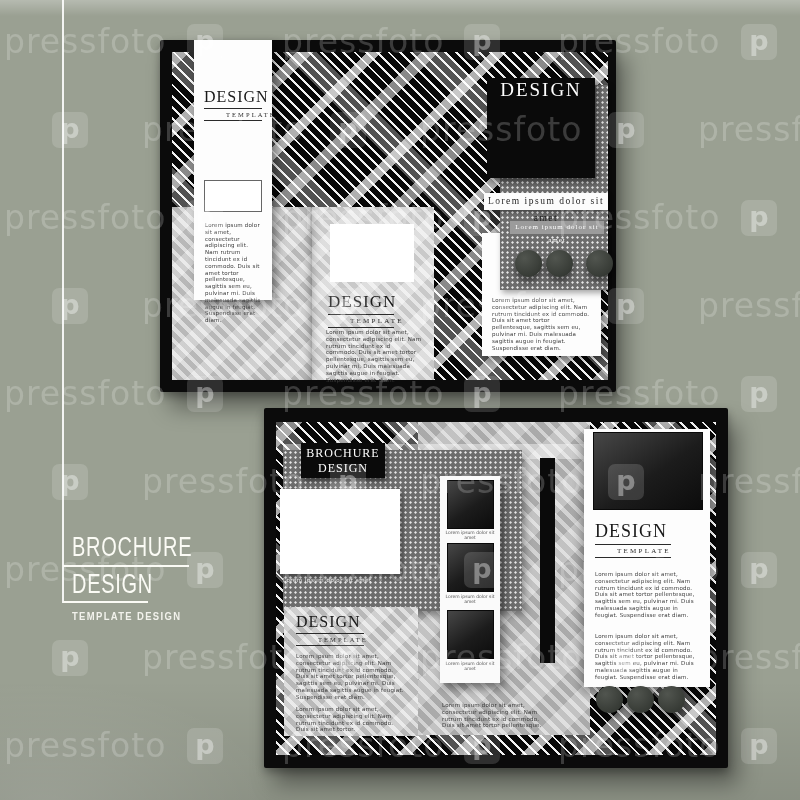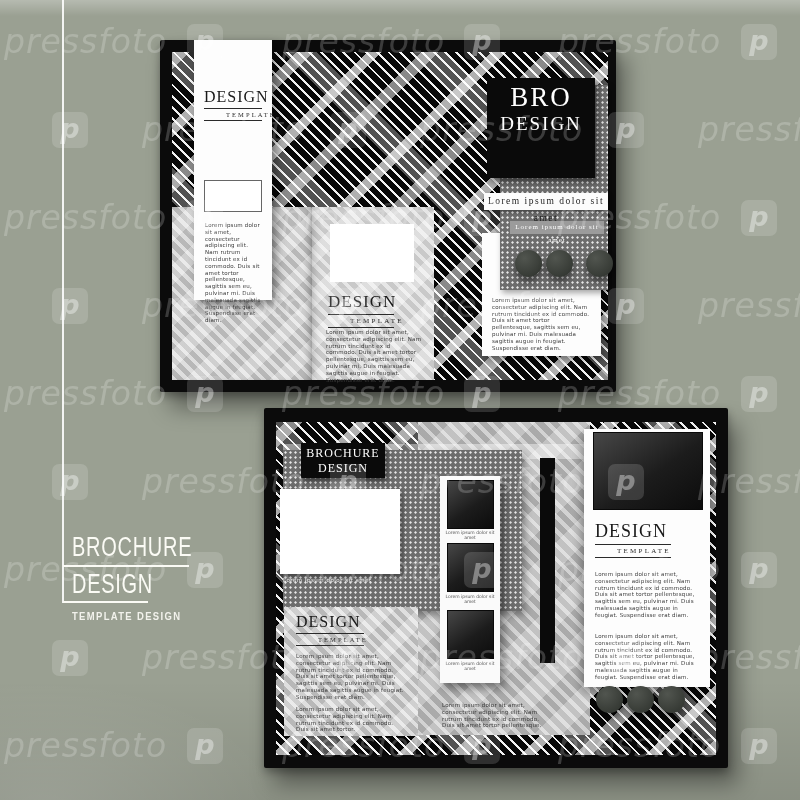--- a/index.html
+++ b/index.html
@@ -62,21 +62,21 @@
   .hd-sub{font-family:"Liberation Serif",serif;color:#2a2a2a;letter-spacing:.32em;margin-left:22px;}
 
   .circle{width:27px;height:27px;border-radius:50%;
     background:radial-gradient(circle at 35% 30%, #51554f, #2c302b);
     box-shadow:0 5px 7px rgba(0,0,0,.45);}
 
   .photo-dark{background:linear-gradient(145deg,#474747 0%,#1c1c1c 55%,#0c0c0c 100%);
     border:1px solid #0a0a0a;}
 
   
-  .wm-layer{left:0;top:0;width:800px;height:692px;pointer-events:none;z-index:60;font-style:italic;}
+  .wm-layer{left:0;top:0;width:800px;height:692px;pointer-events:none;z-index:60;}
   .wm-text{position:absolute;font-family:"DejaVu Sans",sans-serif;font-weight:400;
     font-size:33px;letter-spacing:1px;color:rgba(255,255,255,.20);}
   .wm-logo{position:absolute;width:36px;height:36px;border-radius:7px;
     background:rgba(255,255,255,.15);color:rgba(255,255,255,.38);
     font-family:"DejaVu Sans",sans-serif;font-weight:700;font-size:27px;
     text-align:center;line-height:34px;}
 
   
   .brand-big{color:#fbfbf5;font-weight:500;font-size:27px;line-height:27px;
     letter-spacing:1px;transform:scaleX(.74);transform-origin:left center;white-space:nowrap;}
@@ -122,21 +122,20 @@
       <div class="abs tiny" style="left:11px;top:182px;width:56px;">Lorem ipsum dolor sit amet, consectetur adipiscing elit. Nam rutrum tincidunt ex id commodo. Duis sit amet tortor pellentesque, sagittis sem eu, pulvinar mi. Duis malesuada sagittis augue in feugiat. Suspendisse erat diam.</div>
     </div>
 
     <div class="abs" style="left:322px;top:193px;width:119px;height:123px;background:#fdfdfd;z-index:1;box-shadow:3px 4px 7px rgba(0,0,0,.35);">
       <div class="abs tiny" style="left:10px;top:64px;width:98px;">Lorem ipsum dolor sit amet, consectetur adipiscing elit. Nam rutrum tincidunt ex id commodo. Duis sit amet tortor pellentesque, sagittis sem eu, pulvinar mi. Duis malesuada sagittis augue in feugiat. Suspendisse erat diam.</div>
     </div>
 
     <div class="abs dots" style="left:340px;top:45px;width:108px;height:205px;z-index:2;box-shadow:2px 3px 6px rgba(0,0,0,.35);"></div>
 
     <div class="abs" style="left:327px;top:38px;width:108px;height:100px;background:#0a0a0a;z-index:3;box-shadow:3px 4px 7px rgba(0,0,0,.5);text-align:center;">
-      <div class="serif" style="color:#fff;font-size:27px;line-height:30px;letter-spacing:2px;margin-top:4px;">BRO</div>
       <div class="serif" style="color:#fff;font-size:19px;line-height:24px;letter-spacing:2px;">DESIGN</div>
     </div>
 
     <div class="abs serif" style="left:324px;top:153px;width:124px;height:17px;background:#fcfcfc;z-index:3;
                 font-size:9.5px;line-height:17px;letter-spacing:1.5px;color:#1e1e1e;text-align:center;
                 box-shadow:1px 2px 4px rgba(0,0,0,.4);">Lorem ipsum dolor sit amet</div>
     <div class="abs serif" style="left:350px;top:181px;width:94px;height:13px;background:#9b9b9b;z-index:3;
                 font-size:7px;line-height:13px;letter-spacing:1px;color:#ffffff;text-align:center;">Lorem ipsum dolor sit amet</div>
 
     <div class="abs circle" style="left:355px;top:210px;z-index:4;"></div>

